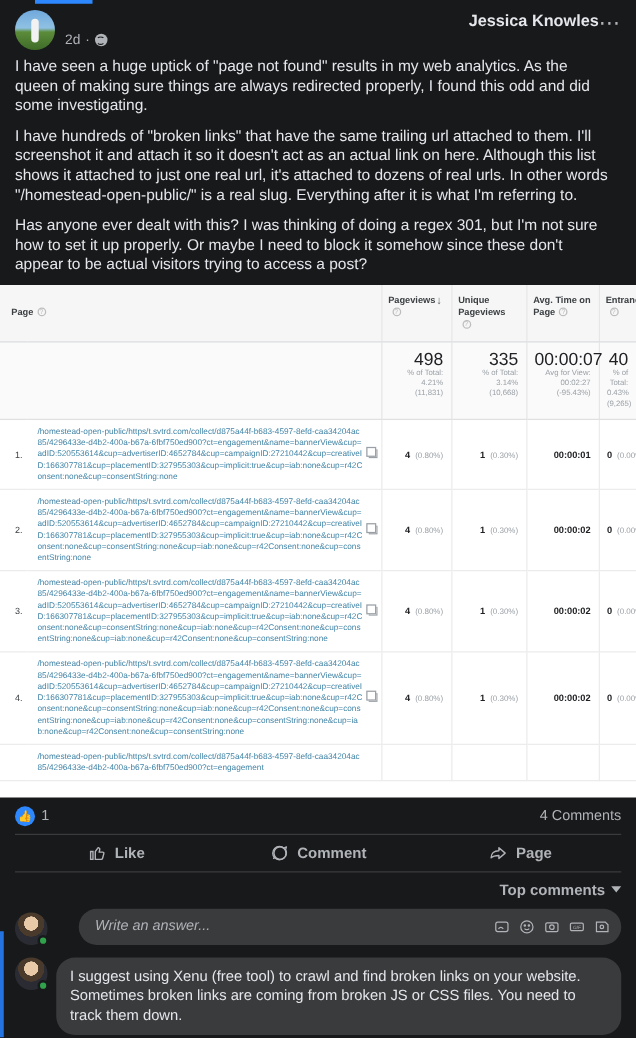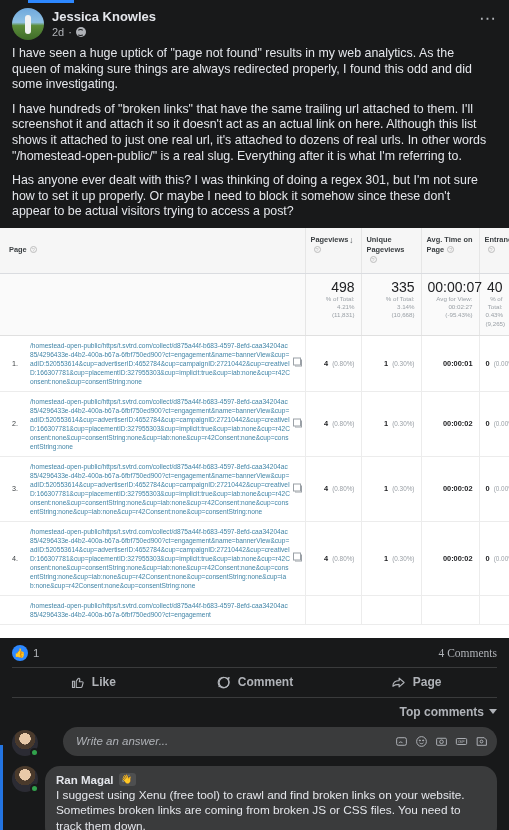--- a/index.html
+++ b/index.html
@@ -45,21 +45,21 @@
   .avatar-sm {
     width: 26px; height: 26px; border-radius: 50%;
     flex: 0 0 26px; position: relative; overflow: visible;
     background: radial-gradient(circle at 50% 34%, #e8c9a8 0 26%, #4a3a2c 27% 48%, #2b2b33 49% 100%);
   }
   .avatar-sm .online {
     position: absolute; right: -1px; bottom: -1px;
     width: 9px; height: 9px; border-radius: 50%;
     background: #31a24c; border: 2px solid #18191a;
   }
-  .hdr-meta { margin-left: 8px; padding-top: 1px; flex: 1; min-width: 0; }
+  .hdr-meta { margin-left: 8px; padding-top: 1px; flex: 1; min-width: 0; text-align: right; }
   .author {
     color: #e4e6eb; font-size: 13px; font-weight: bold; line-height: 15px;
   }
   .sub {
     color: #b0b3b8; font-size: 11px; line-height: 14px;
     display: flex; align-items: center; gap: 4px; margin-top: 1px;
   }
   .globe-icon {
     display: inline-block; width: 10px; height: 10px;
     border-radius: 50%; background: #b0b3b8; position: relative;
@@ -159,21 +159,21 @@
     display: flex; align-items: center; justify-content: space-between;
     padding: 7px 0 6px 0;
   }
   .react-left { display: flex; align-items: center; gap: 5px; }
   .like-badge {
     width: 16px; height: 16px; border-radius: 50%;
     background: #2d88ff; color: #fff; font-size: 9px;
     display: flex; align-items: center; justify-content: center;
   }
   .react-count { color: #b0b3b8; font-size: 11.5px; }
-  .comments-count { color: #b0b3b8; font-size: 11.5px; cursor: pointer; font-family: Liberation Serif, serif; }
+  .comments-count { color: #b0b3b8; font-size: 11.5px; cursor: pointer; }
 
   .action-row {
     display: flex; border-top: 1px solid #3a3b3c;
     border-bottom: 1px solid #3a3b3c;
   }
   .action-btn {
     flex: 1; display: flex; align-items: center; justify-content: center;
     gap: 7px; padding: 7px 0; color: #b0b3b8;
     font-size: 12px; font-weight: bold; cursor: pointer;
   }
@@ -488,22 +488,18 @@
         </span>
       </div>
     </div>
   </div>
 
   <div class="comment-wrap">
     <div class="avatar-sm">
         <span class="online"></span>
       </div>
     <div class="bubble">
-      <div class="bubble-name">
-        <span>Ran Magal</span>
-        <span class="wave-badge">👋</span>
-      </div>
       <div class="bubble-text">I suggest using Xenu (free tool) to crawl and find broken links on your website. Sometimes broken links are coming from broken JS or CSS files. You need to track them down.</div>
 
     </div>
   </div>
 
 </div>
 
 </body></html>

